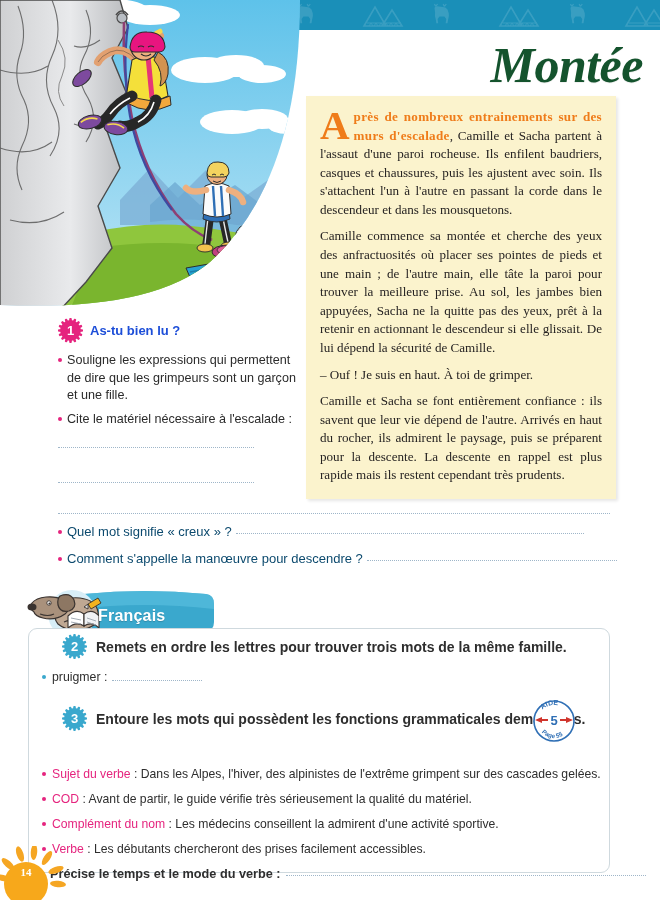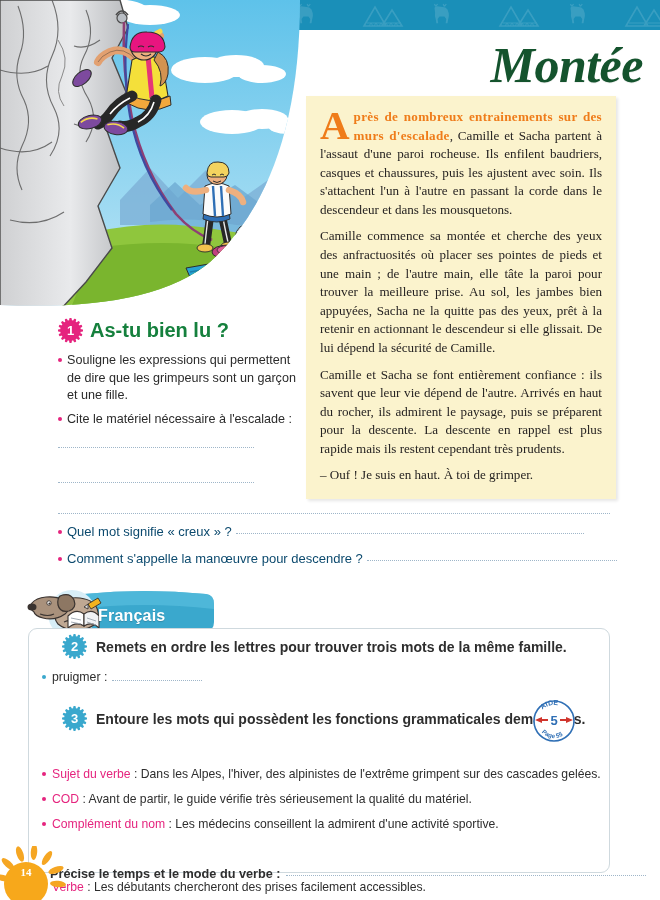--- a/index.html
+++ b/index.html
@@ -53,21 +53,21 @@
   .lead{color:#ef7c1a;font-weight:bold;letter-spacing:.3px;}
 
   
   .ex1{position:absolute;left:58px;top:318px;width:240px;}
   .ex1-head{display:flex;align-items:center;gap:7px;margin-bottom:9px;}
   .badge{
     width:25px;height:25px;position:relative;flex:0 0 25px;
   }
   .badge svg{display:block;}
   .ex-title{
-    font-weight:bold;font-size:20px;color:#15803d;
+    font-weight:bold;font-size:13px;color:#1d4ed8;
     font-family:"Liberation Sans", sans-serif;
   }
   .q-line{
     font-size:12.6px;color:#2b2b2b;line-height:1.40;margin-bottom:6px;
     position:relative;padding-left:9px;
   }
   .q-line::before{
     content:"";position:absolute;left:0;top:6px;width:4px;height:4px;
     border-radius:50%;background:#e5247e;
   }
@@ -365,22 +365,22 @@
   </svg>
 </div>
 
 <div class="title">Montée</div>
 
 <div class="story">
   <p>
     <span class="dropcap">A</span><span class="lead">près de nombreux entrainements sur des murs d'escalade</span><span>, Camille et Sacha partent à l'assaut d'une paroi rocheuse. Ils enfilent baudriers, casques et chaussures, puis les ajustent avec soin. Ils s'attachent l'un à l'autre en passant la corde dans le descendeur et dans les mousquetons.</span>
   </p>
   <p>Camille commence sa montée et cherche des yeux des anfractuosités où placer ses pointes de pieds et une main ; de l'autre main, elle tâte la paroi pour trouver la meilleure prise. Au sol, les jambes bien appuyées, Sacha ne la quitte pas des yeux, prêt à la retenir en actionnant le descendeur si elle glissait. De lui dépend la sécurité de Camille.</p>
+  <p>– Ouf ! Je suis en haut. À toi de grimper.</p>
   <p>Camille et Sacha se font entièrement confiance : ils savent que leur vie dépend de l'autre. Arrivés en haut du rocher, ils admirent le paysage, puis se préparent pour la descente. La descente en rappel est plus rapide mais ils restent cependant très prudents.</p>
-  <p>– Ouf ! Je suis en haut. À toi de grimper.</p>
 </div>
 
 <div class="ex1">
   <div class="ex1-head">
     <span class="badge">
       <svg width="25" height="25" viewBox="0 0 25 25">
         <g fill="#e5247e">
           <circle cx="12.5" cy="12.5" r="10.4"></circle>
           <g>
             <rect x="11.2" y="0" width="2.6" height="4" rx="1"></rect>
@@ -550,21 +550,21 @@
 
 <div class="g-item" style="top:766px;">
   <span class="g-key">Sujet du verbe</span><span> : </span><span>Dans les Alpes, l'hiver, des alpinistes de l'extrême grimpent sur des cascades gelées.</span>
 </div>
 <div class="g-item" style="top:791px;">
   <span class="g-key">COD</span><span> : </span><span>Avant de partir, le guide vérifie très sérieusement la qualité du matériel.</span>
 </div>
 <div class="g-item" style="top:816px;">
   <span class="g-key">Complément du nom</span><span> : </span><span>Les médecins conseillent la admirent d'une activité sportive.</span>
 </div>
-<div class="g-item" style="top:879px;">
+<div class="g-item" style="top:841px;">
   <span class="g-key">Verbe</span><span> : </span><span>Les débutants chercheront des prises facilement accessibles.</span>
 </div>
 
 <div class="final-row" style="top:866px;">
   <span>Précise le temps et le mode du verbe :</span><span class="blank"></span>
 </div>
 
 <div class="sun">
   <svg width="72" height="54" viewBox="0 0 72 54">
     <g fill="#f5a623">

